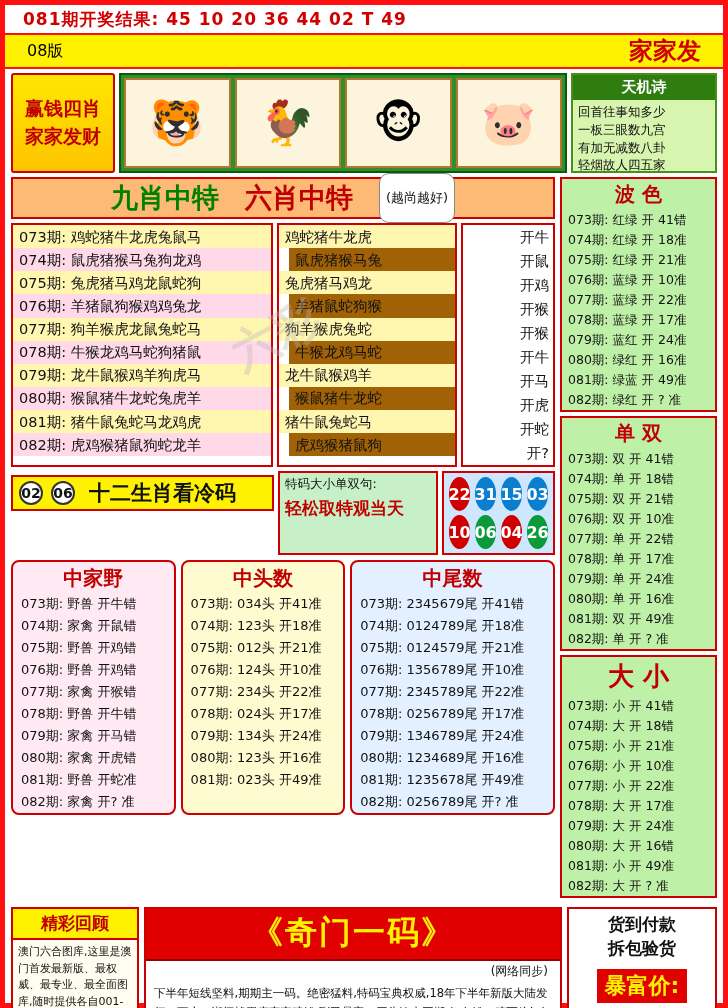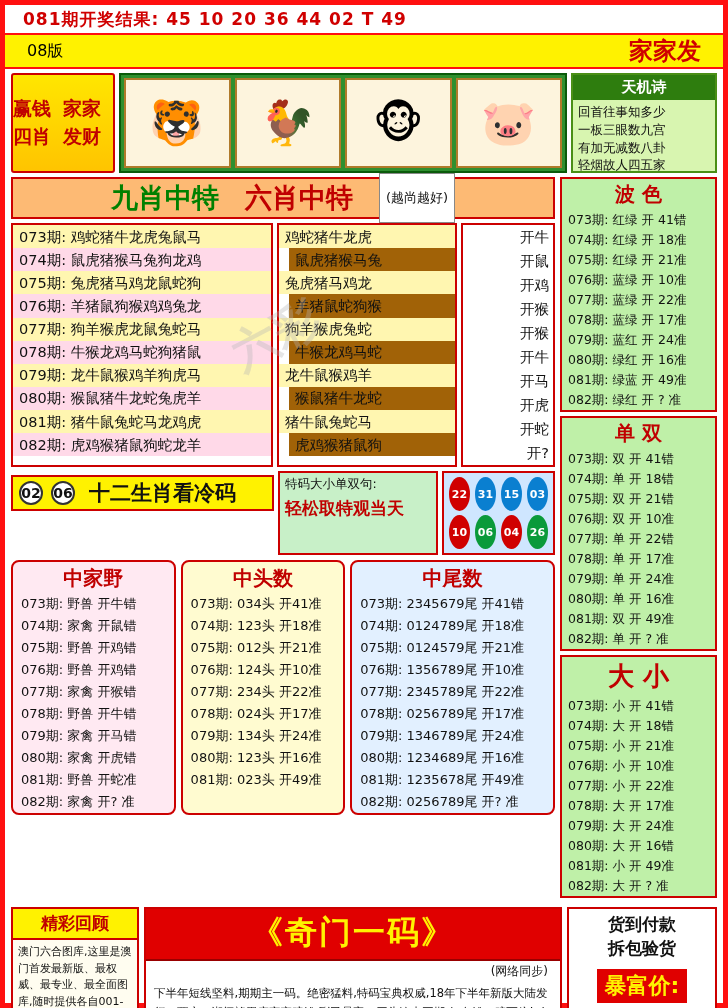--- a/index.html
+++ b/index.html
@@ -45,21 +45,21 @@
     height:106px;
     padding:4px 6px 2px 6px;
     gap:4px;
     background:#ffffff;
   }
   .slogan {
     width:104px;
     background:linear-gradient(#ffe600,#ffc400);
     border:2px solid #c00;
     border-radius:3px;
-    display:flex; flex-direction:row; align-items:center; justify-content:center;
+    display:flex; flex-direction:column; align-items:center; justify-content:center;
     color:#c00000; font-weight:bold; font-size:19px; line-height:1.45;
   }
   .animals {
     flex:1;
     display:flex; gap:4px;
     background:#2f8f2f;
     border:2px solid #0a5a0a;
     padding:3px;
   }
   .animal-cell {
@@ -103,21 +103,21 @@
     display:flex; align-items:center; justify-content:center;
     gap:26px;
     margin-bottom:4px;
   }
   .banner .b1, .banner .b2 {
     font-size:27px; font-weight:bold; color:#008000;
   }
   .banner .b2 { color:#c00000; }
   .banner .note {
     font-size:13px; color:#111;
-    border:1px solid #888; border-radius:0;
+    border:1px solid #888; border-radius:10px;
     padding:15px 6px; background:#fff;
   }
 
   
   .dual {
     display:flex; gap:4px;
   }
   .listbox {
     border:2px solid #c00;
     background:#ffffff;
@@ -159,21 +159,21 @@
   .bigsmall {
     flex:1;
     border:2px solid #c00; background:#c8f0c8;
     padding:3px 5px;
   }
   .bigsmall .l1 { font-size:12.5px; color:#111; }
   .bigsmall .l2 { font-size:17px; font-weight:bold; color:#c00000; margin-top:4px; }
   .balls { display:flex; gap:5px; }
   .ball {
     width:21px; height:34px; border-radius:50%;
-    color:#fff; font-size:11px; font-weight:bold;
+    color:#fff; font-size:16px; font-weight:bold;
     display:flex; align-items:center; justify-content:center;
   }
   .ballrow { display:flex; flex-direction:column; gap:4px; padding:4px 5px;
              border:2px solid #c00; background:#cfe6ff; }
 
   
   .triple { display:flex; gap:5px; margin-top:5px;justify-content:space-between; }
   .tribox { flex:1; border:2px solid #c00; border-radius:8px; background:#ffffff; overflow:hidden; }
   .tribox.p { background:#ffe9f2; }
   .tribox.y { background:#fffbd0; }

